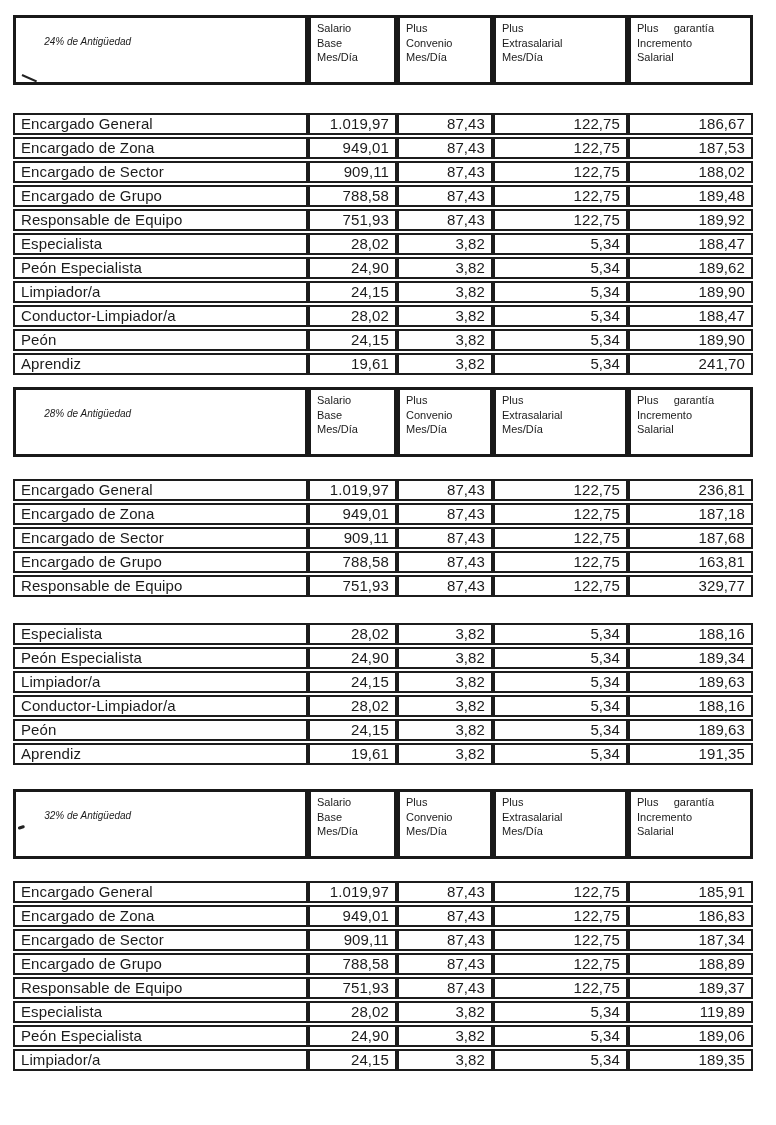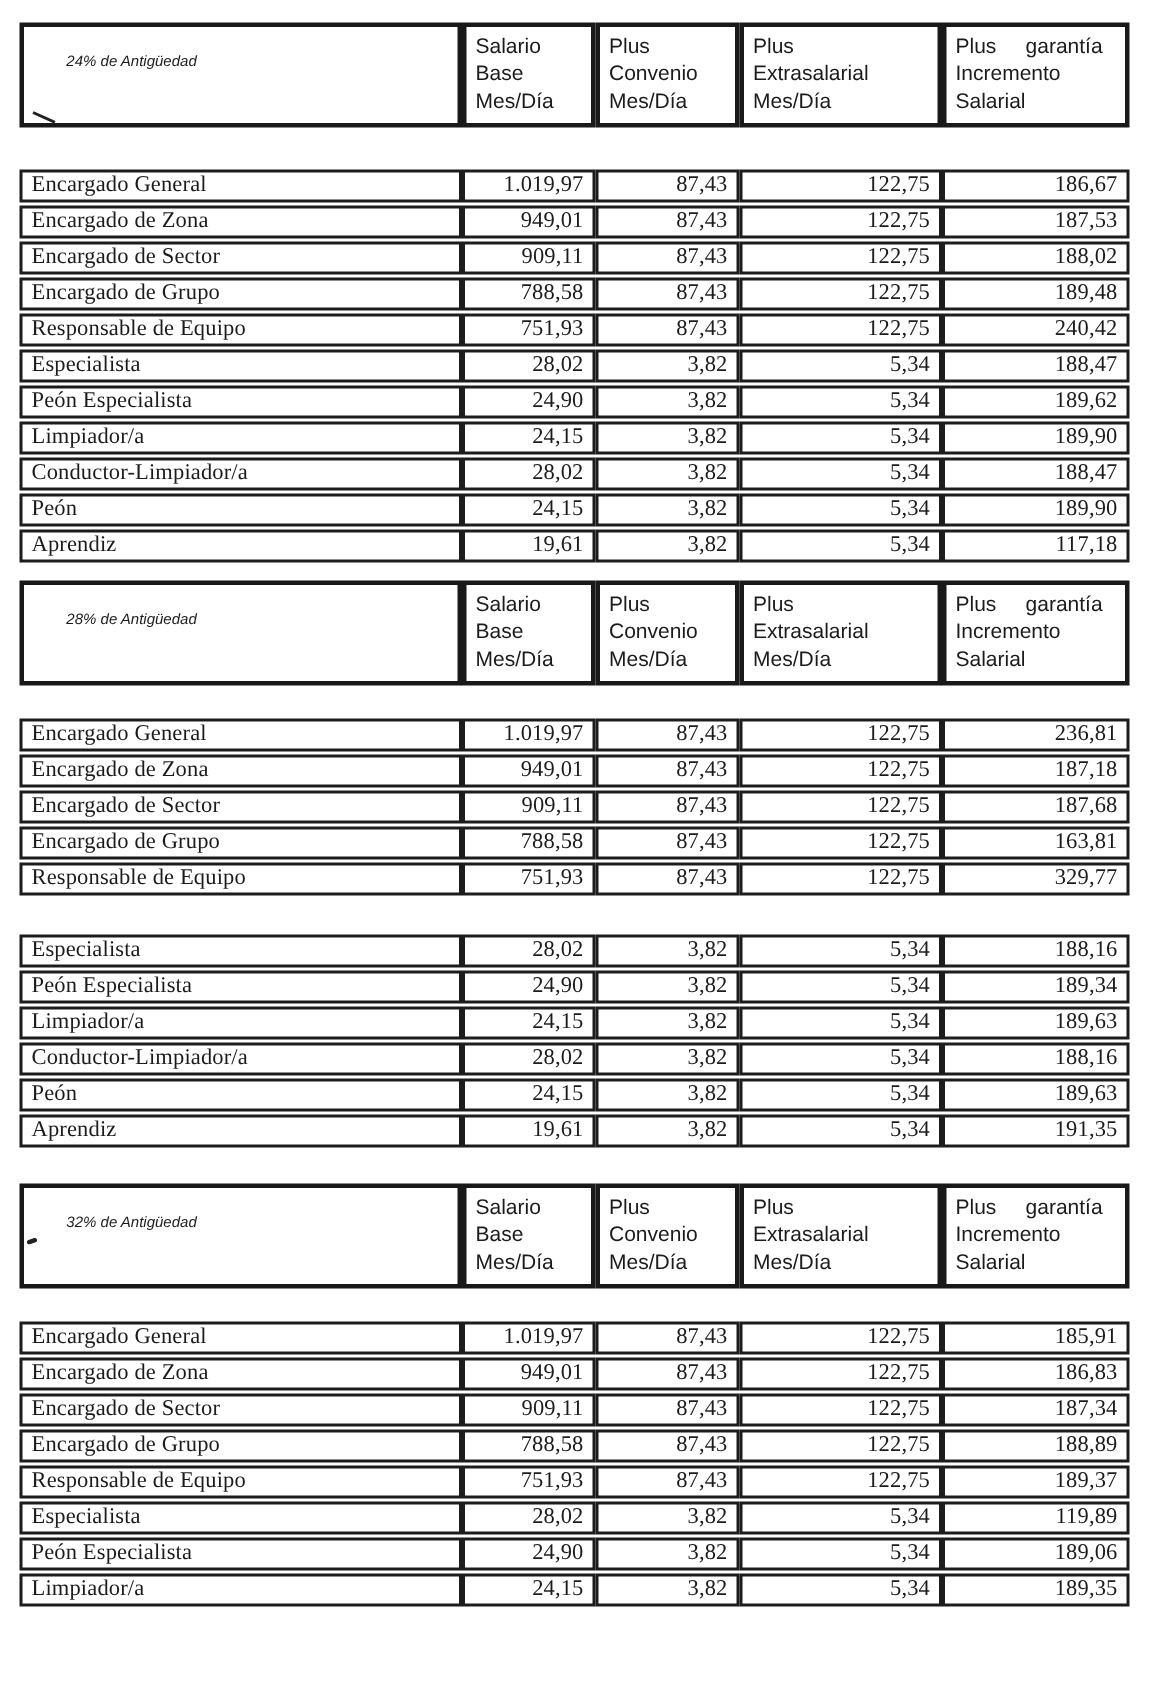--- a/index.html
+++ b/index.html
@@ -22,30 +22,30 @@
   col.c4 { width: 125px; }
 
   
   table.head { border-spacing: 0; }
   table.head td {
     box-sizing: border-box;
     border: 3px solid #191919;
     height: 70px;
     vertical-align: top;
     padding: 3px 4px 2px 6px;
-    font-size: 14px;
+    font-size: 11px;
     line-height: 1.32;
     white-space: pre-wrap;
     position: relative;
     overflow: hidden;
   }
   table.head td.title { font-size: 10px; padding-top: 4px; font-style: italic; }
 
   
-  table.body { border-spacing: 0 2px; font-family: Liberation Serif, serif; }
+  table.body { border-spacing: 0 2px; }
   table.body td {
     box-sizing: border-box;
     border: 2px solid #1c1c1c;
     height: 21px;
     padding: 0 6px 1px 6px;
     font-size: 15px;
     vertical-align: middle;
     letter-spacing: 0.1px;
     white-space: nowrap;
     overflow: hidden;
@@ -150,21 +150,21 @@
           <td class="num">788,58</td>
           <td class="num">87,43</td>
           <td class="num">122,75</td>
           <td class="num">189,48</td>
         </tr>
         <tr>
           <td class="label">Responsable de Equipo</td>
           <td class="num">751,93</td>
           <td class="num">87,43</td>
           <td class="num">122,75</td>
-          <td class="num">240,42</td>
+          <td class="num">189,92</td>
         </tr>
         <tr>
           <td class="label">Especialista</td>
           <td class="num">28,02</td>
           <td class="num">3,82</td>
           <td class="num">5,34</td>
           <td class="num">188,47</td>
         </tr>
         <tr>
           <td class="label">Peón Especialista</td>
@@ -192,21 +192,21 @@
           <td class="num">24,15</td>
           <td class="num">3,82</td>
           <td class="num">5,34</td>
           <td class="num">189,90</td>
         </tr>
         <tr>
           <td class="label">Aprendiz</td>
           <td class="num">19,61</td>
           <td class="num">3,82</td>
           <td class="num">5,34</td>
-          <td class="num">117,18</td>
+          <td class="num">241,70</td>
         </tr>
       </tbody>
     </table>
 
   <table class="head mt-head2">
     <colgroup>
         <col class="c0">
         <col class="c1">
         <col class="c2">
         <col class="c3">

